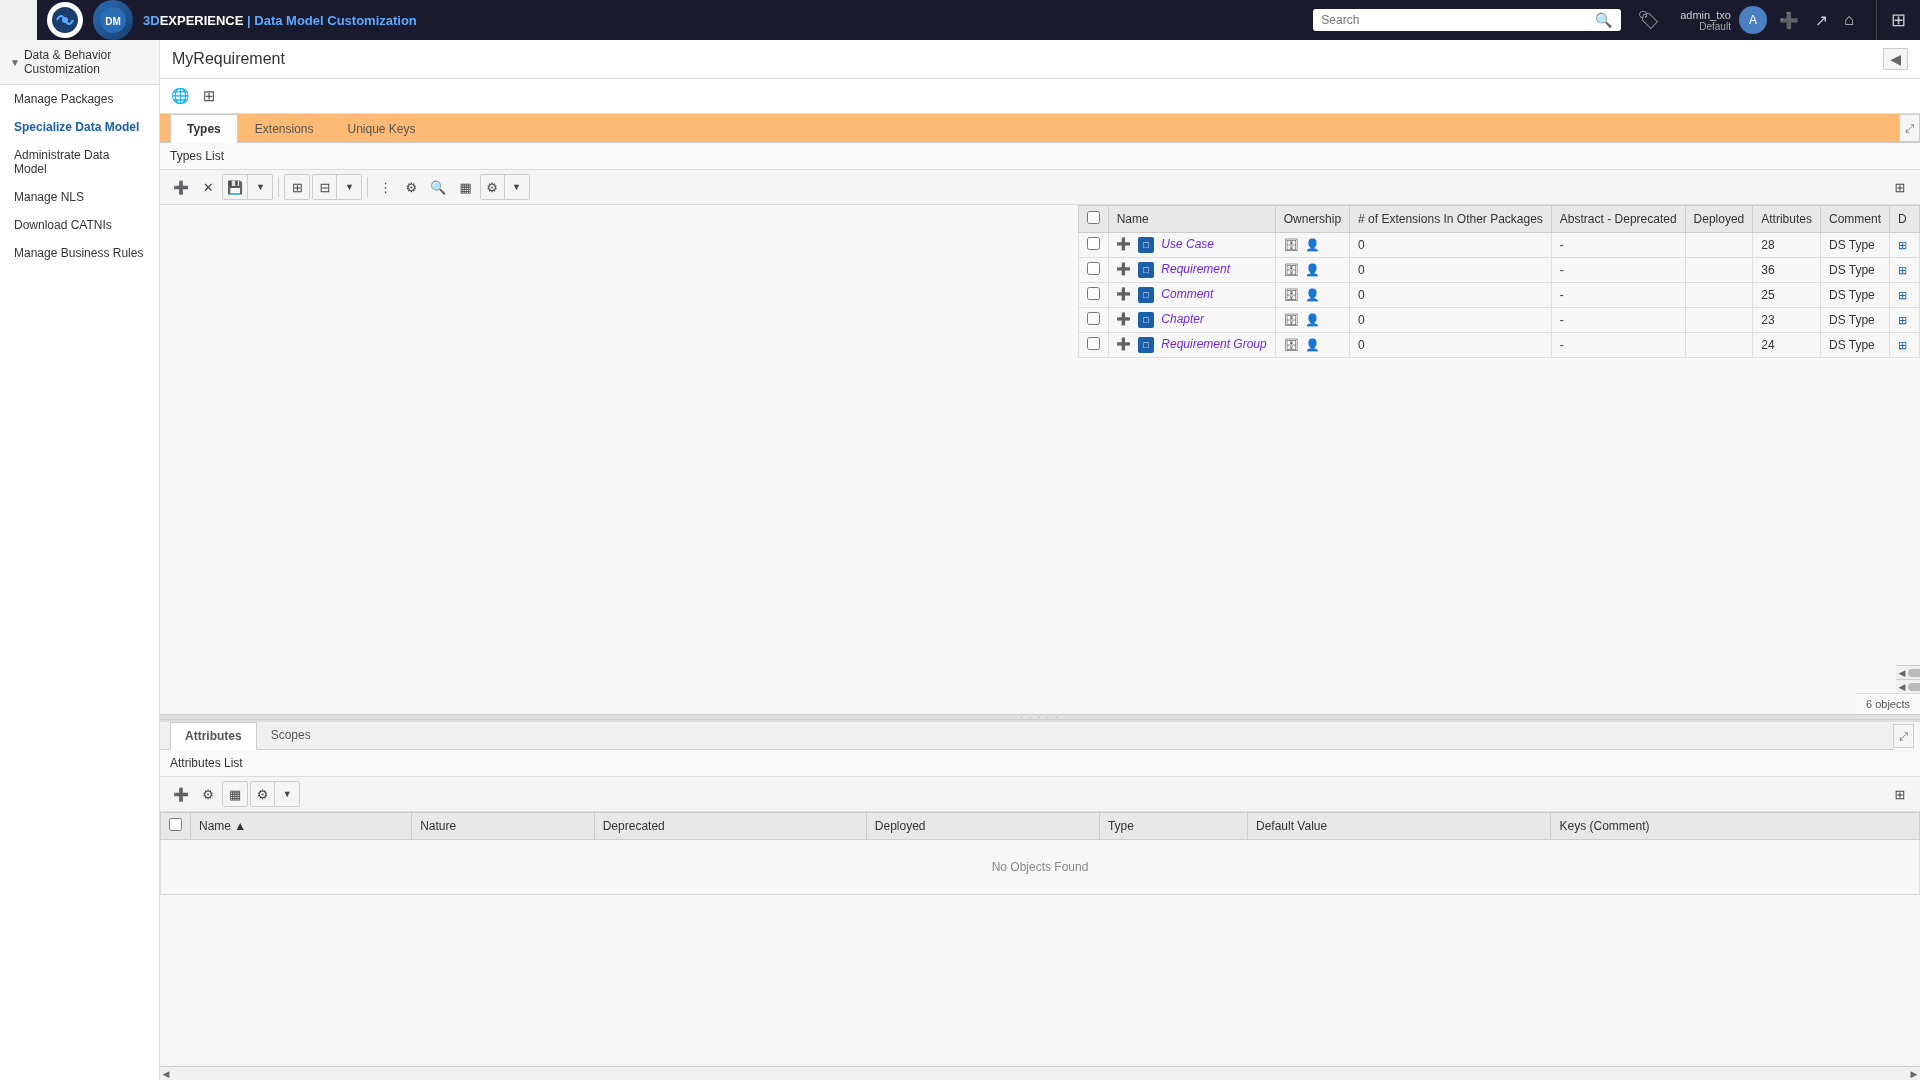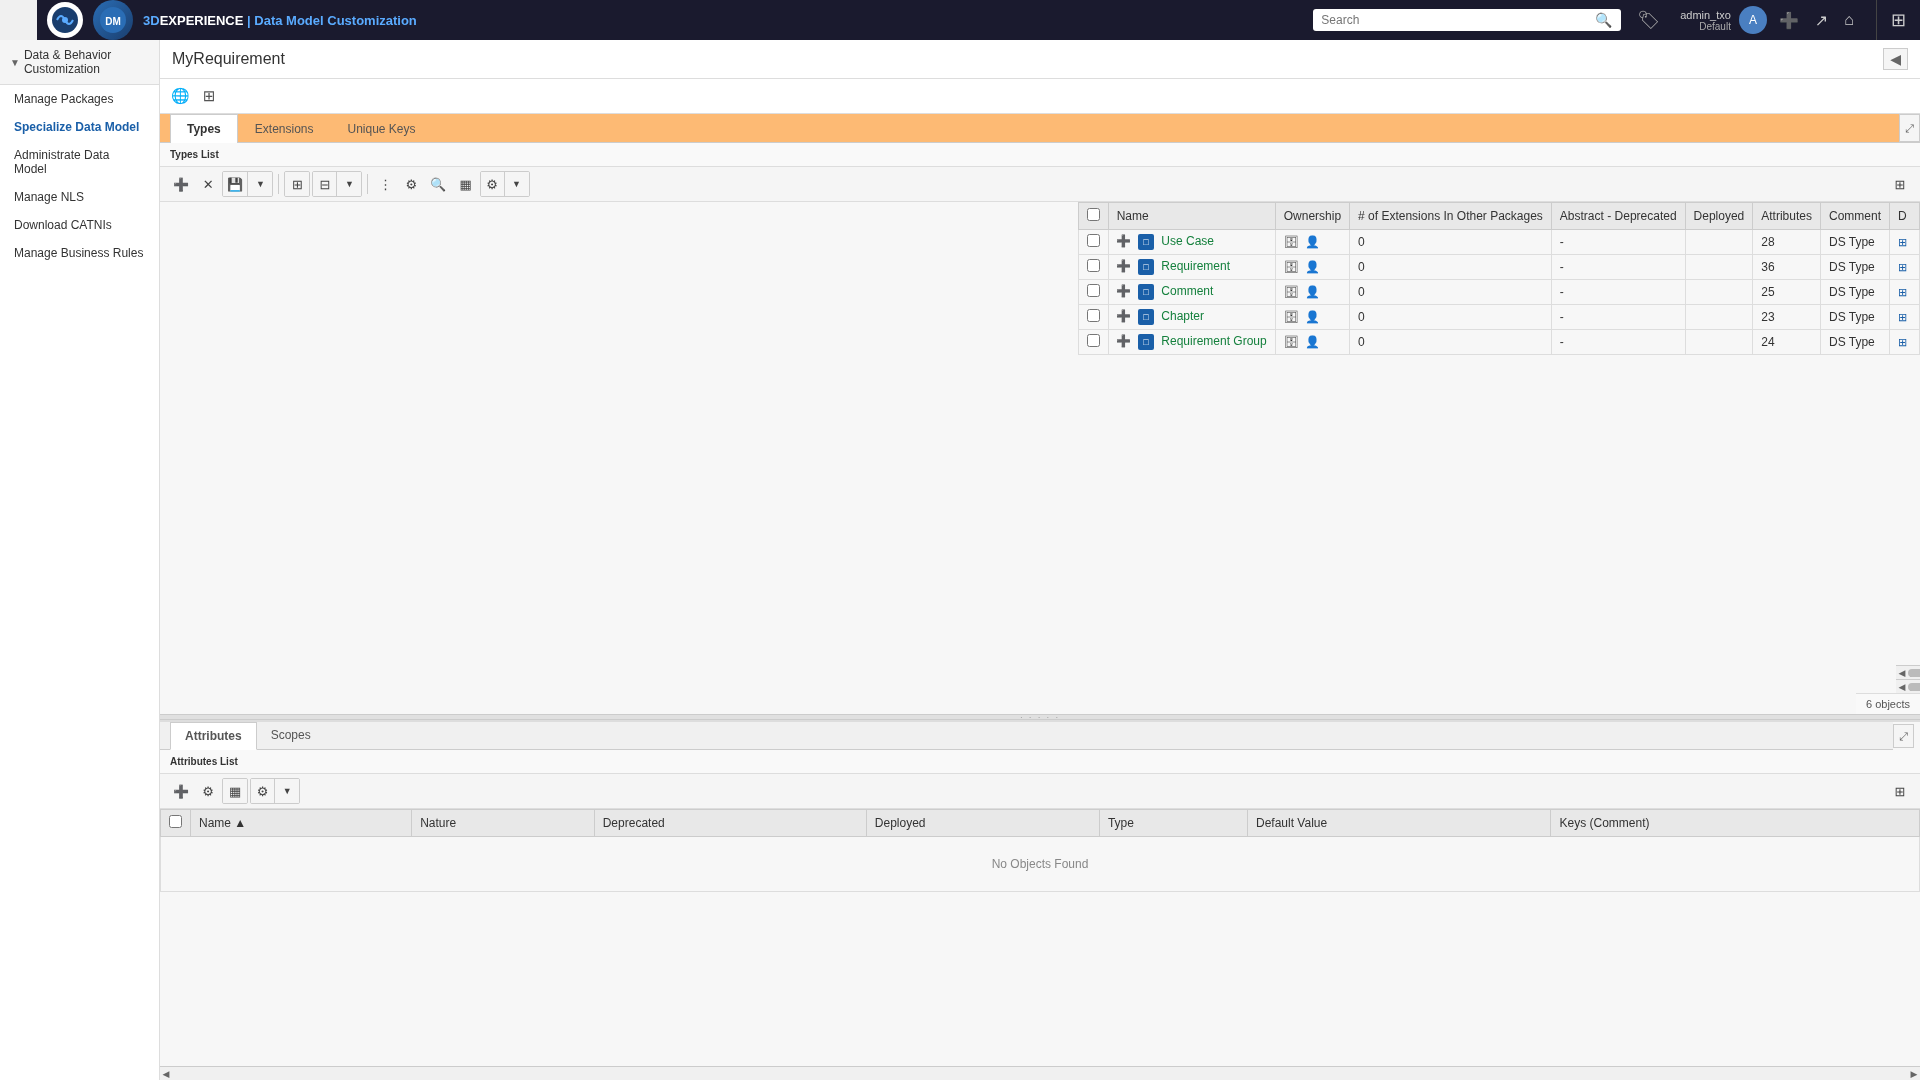--- a/index.html
+++ b/index.html
@@ -41,38 +41,38 @@
     .content-header-btn { font-size: 14px; color: #666; padding: 2px 6px; cursor: pointer; border: 1px solid #ccc; background: #f5f5f5; }
 
     
     .tool-icons-bar { display: flex; align-items: center; padding: 4px 8px; background: #fff; border-bottom: 1px solid #ddd; gap: 2px; }
     .tool-icon { width: 26px; height: 26px; display: flex; align-items: center; justify-content: center; cursor: pointer; color: #555; font-size: 15px; border: 1px solid transparent; }
 
     
     .tabs { display: flex; background: #fdba74; border-bottom: 1px solid #ccc; padding-left: 10px; }
     .tab { padding: 7px 16px; cursor: pointer; font-size: 12px; color: #555; border-top: 1px solid transparent; border-left: 1px solid transparent; border-right: 1px solid transparent; margin-bottom: -1px; }
     .tab.active { background: #fff; border-color: #ccc; color: #333; font-weight: bold; }
-    .section-title { font-size: 10px; font-weight: bold; padding: 6px 10px; border-bottom: 1px solid #ddd; background: #f9f9f9; }
+    .section-title { font-size: 12px; font-weight: normal; padding: 6px 10px; border-bottom: 1px solid #ddd; background: #f9f9f9; }
 
     
     .types-toolbar { display: flex; align-items: center; padding: 4px 8px; background: #f5f5f5; border-bottom: 1px solid #ddd; gap: 2px; }
     .tb-btn { height: 24px; min-width: 24px; padding: 0 4px; display: flex; align-items: center; justify-content: center; cursor: pointer; background: #f5f5f5; border: 1px solid transparent; font-size: 13px; color: #444; }
     .tb-btn-group { display: flex; border: 1px solid #ccc; border-radius: 2px; overflow: hidden; background: #fff; }
     .tb-btn-group .tb-btn { border: none; border-right: 1px solid #ccc; }
     .tb-btn-group .tb-btn:last-child { border-right: none; }
     .tb-sep { width: 1px; height: 20px; background: #ccc; margin: 0 3px; }
 
     
     .types-table-container { flex: 1; overflow: auto; }
     table { width: 100%; border-collapse: collapse; font-size: 12px; }
     th { background: #e8e8e8; border: 1px solid #ccc; padding: 5px 8px; text-align: left; font-weight: normal; white-space: nowrap; position: sticky; top: 0; z-index: 2; }
     td { border: 1px solid #ddd; padding: 4px 8px; white-space: nowrap; }
     .row-expand { color: #888; margin-right: 3px; cursor: pointer; }
     .row-icon { display: inline-block; width: 16px; height: 16px; background: #1a5fa8; color: #fff; font-size: 9px; border-radius: 2px; text-align: center; line-height: 16px; margin-right: 4px; }
-    .row-link { color: #15803d; cursor: pointer; }
+    .row-link { color: #6d28d9; cursor: pointer; font-style: italic; }
     .col-check { width: 30px; text-align: center; }
     .status-bar { padding: 4px 10px; text-align: right; font-size: 11px; color: #555; border-top: 1px solid #ddd; background: #f9f9f9; }
 
     
     .split-area { display: flex; flex-direction: column; height: 360px; min-height: 200px; border-top: 2px solid #ddd; }
     .split-tabs { display: flex; background: #f0f0f0; border-bottom: 1px solid #ccc; padding-left: 10px; }
     .split-tab { padding: 6px 14px; cursor: pointer; font-size: 12px; color: #555; }
     .split-tab.active { background: #fff; border: 1px solid #ccc; border-bottom: 1px solid #fff; font-weight: bold; margin-bottom: -1px; }
 
     .attr-toolbar { display: flex; align-items: center; padding: 4px 8px; background: #f5f5f5; border-bottom: 1px solid #ddd; gap: 2px; }

